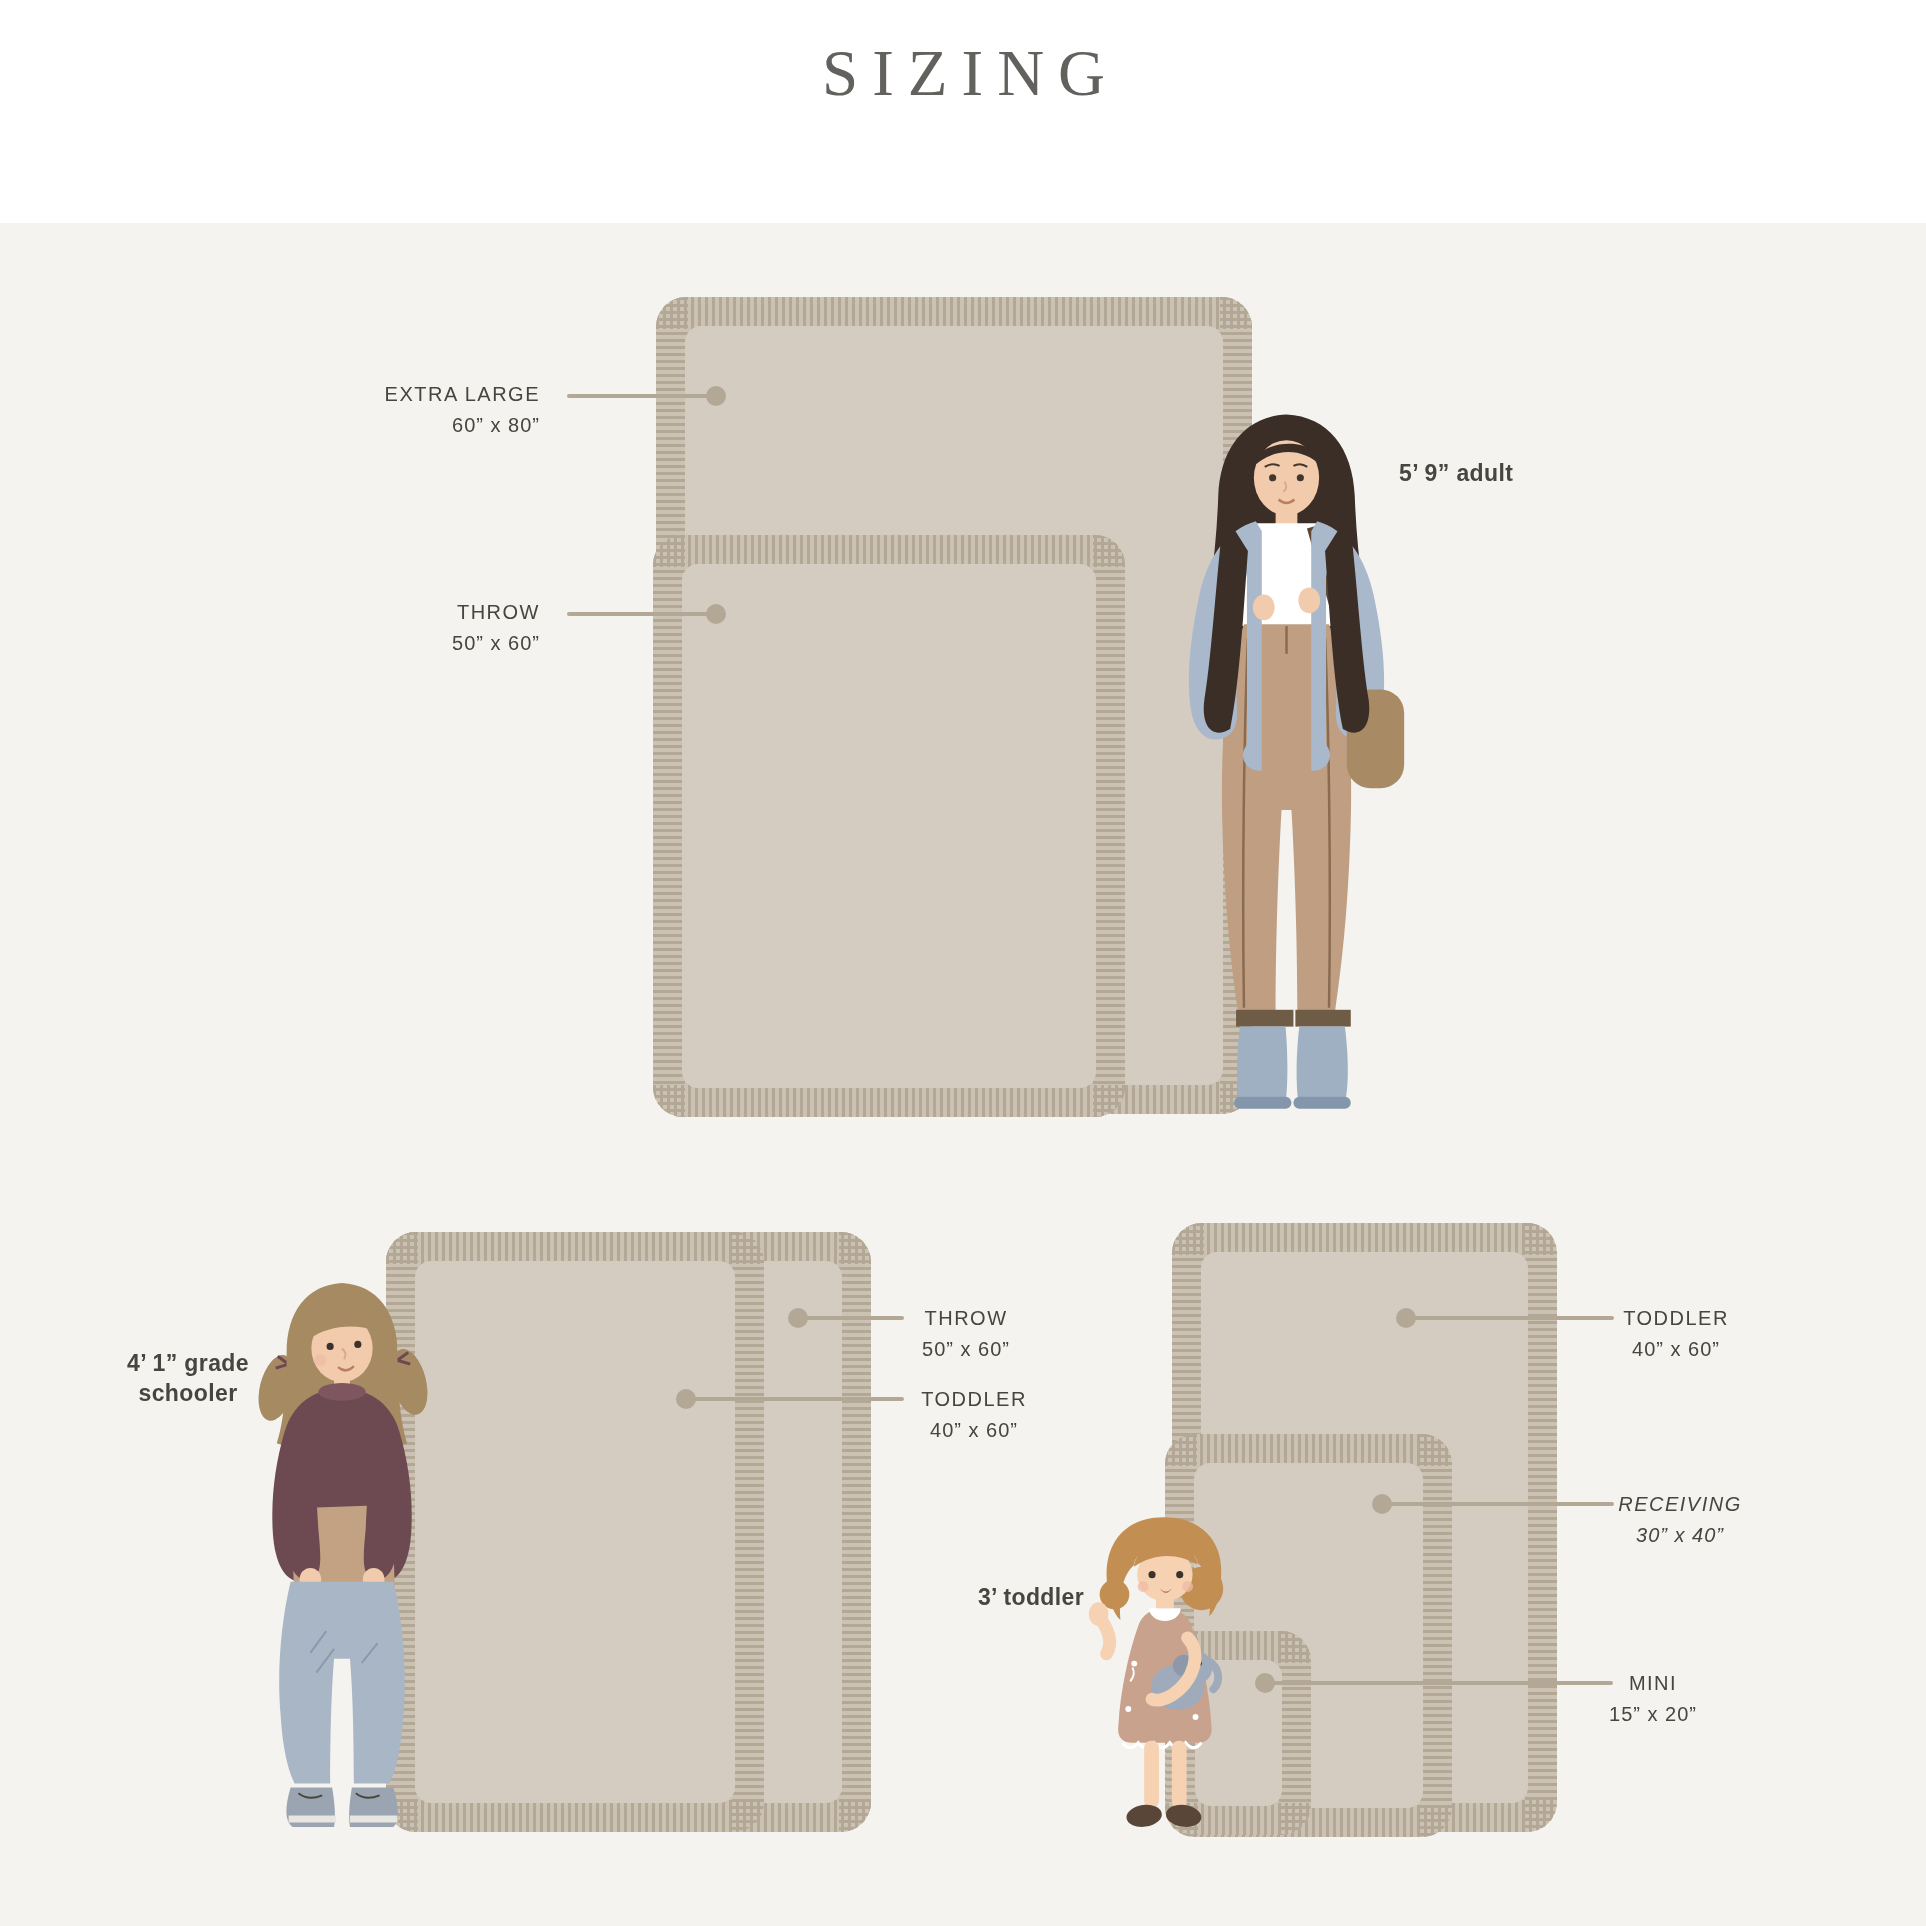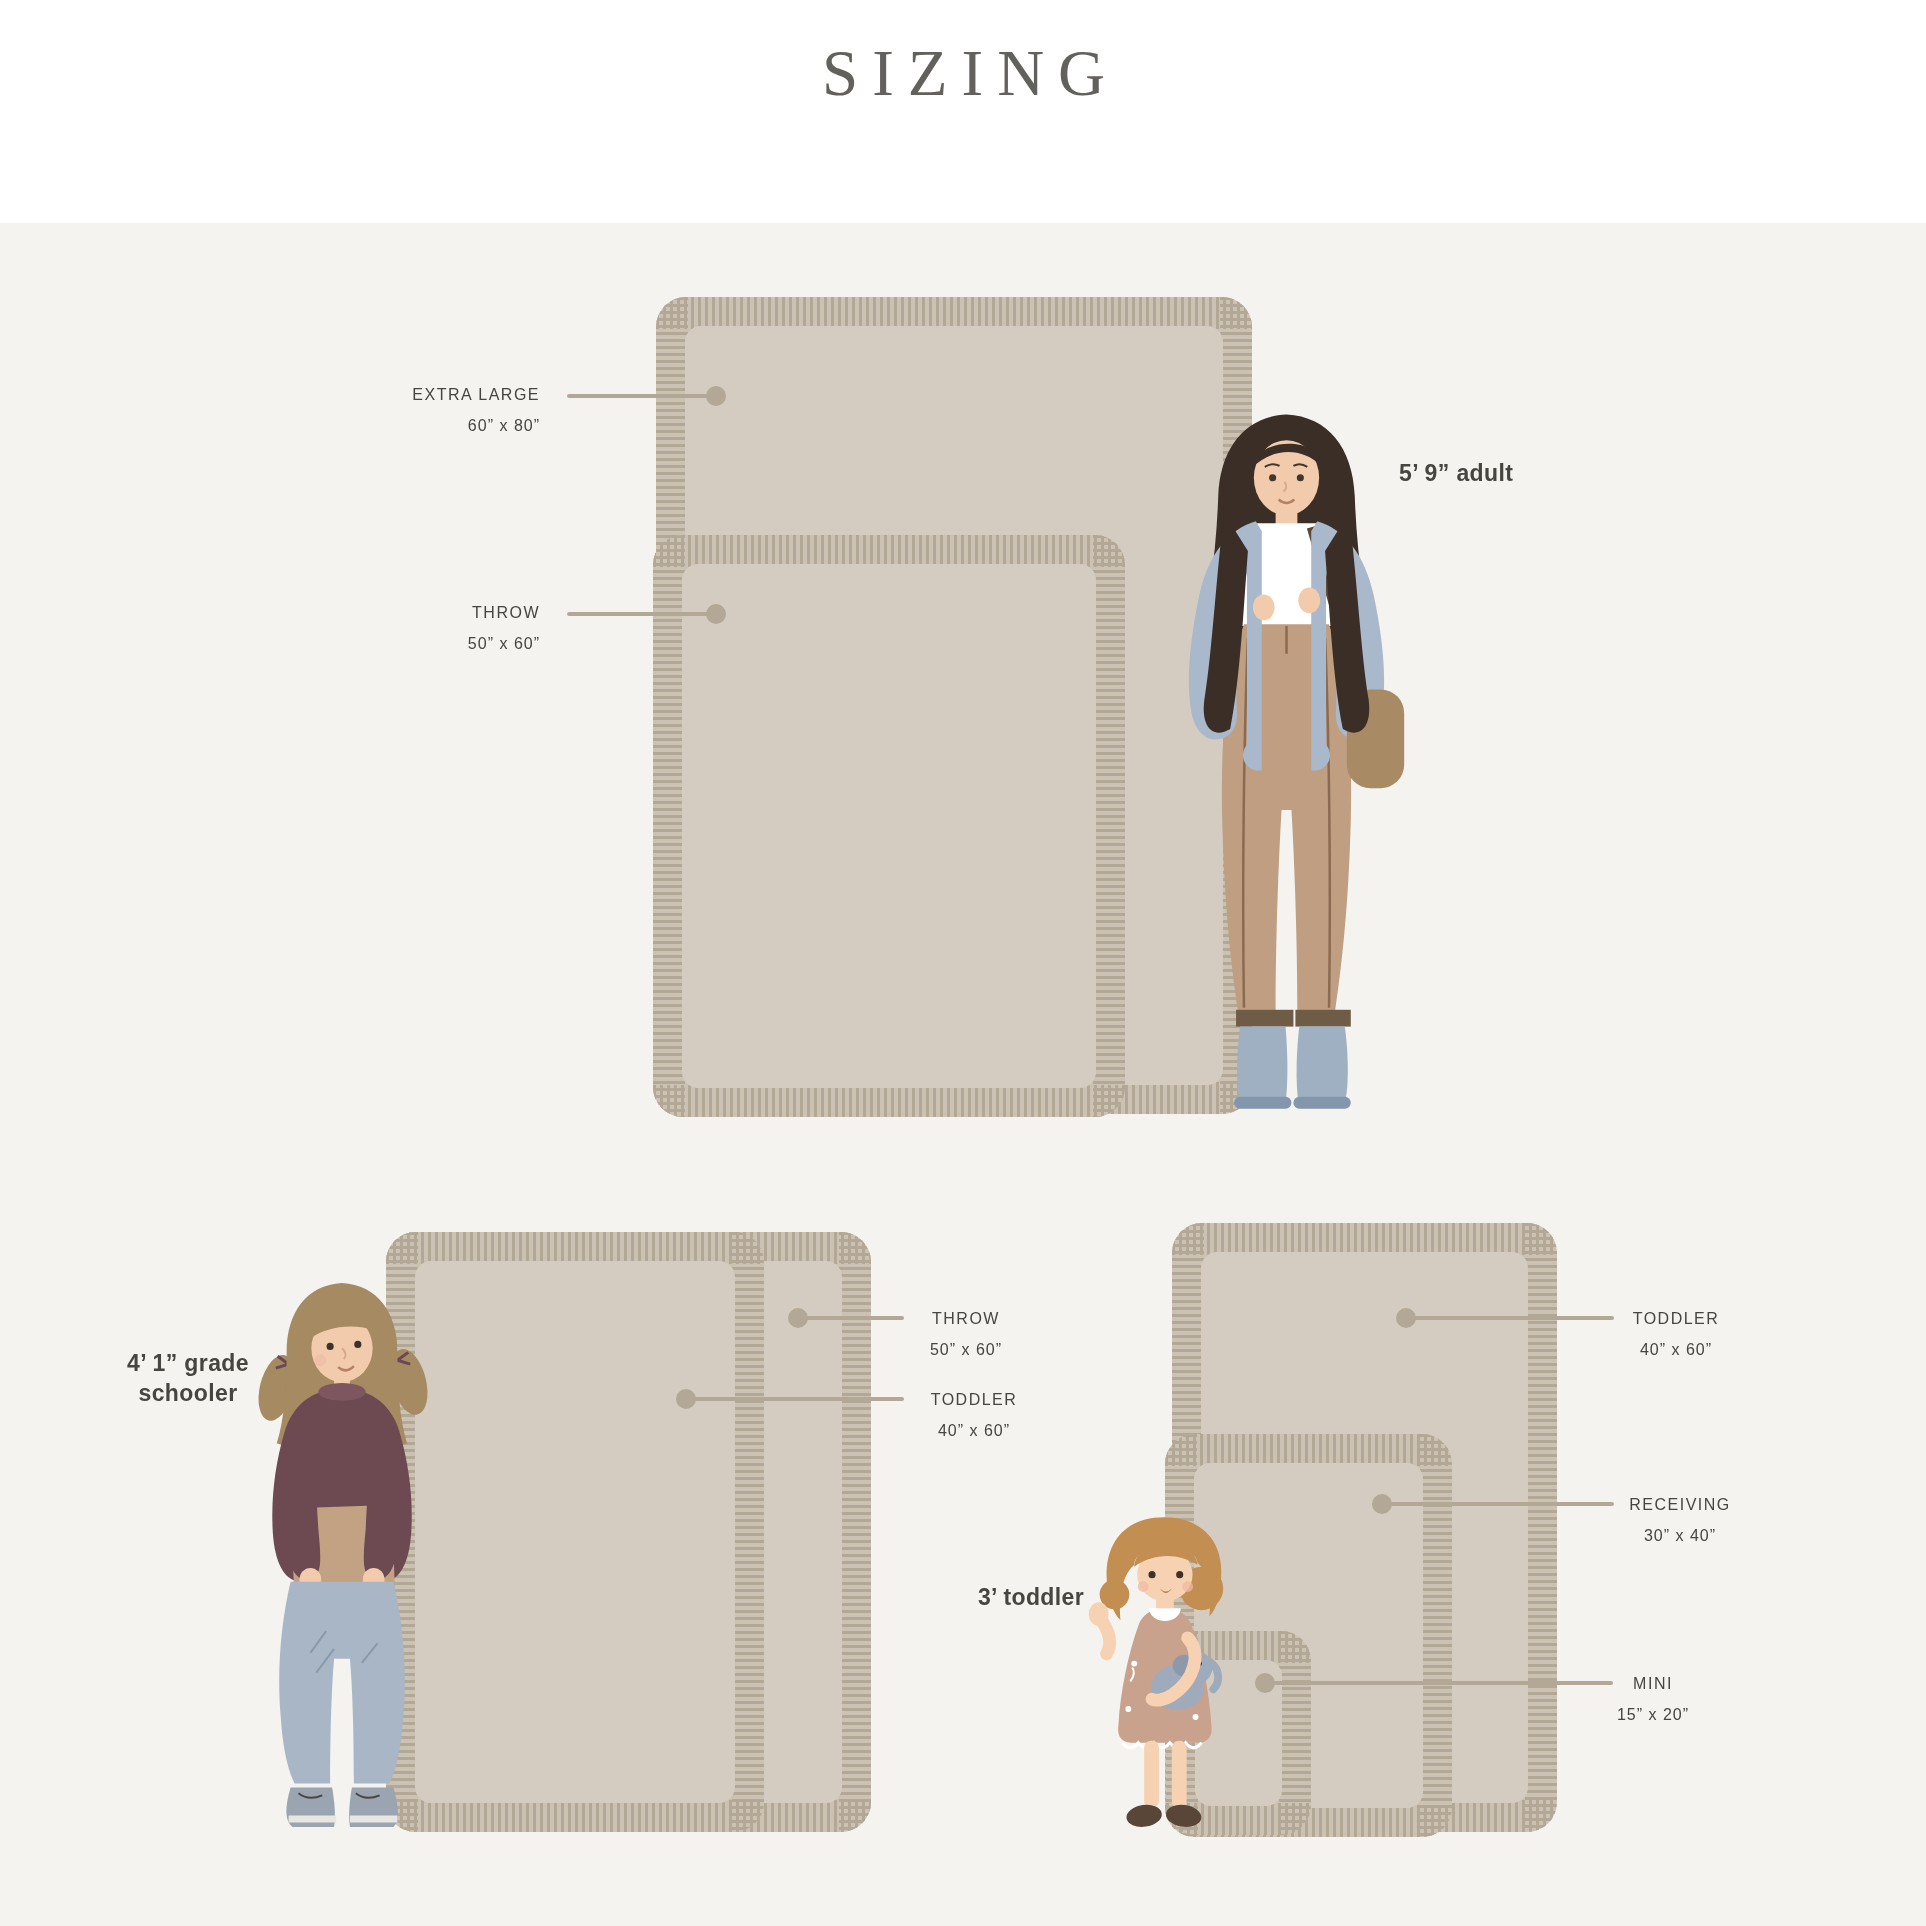--- a/index.html
+++ b/index.html
@@ -35,33 +35,33 @@
                width:20px;height:20px;border-radius:50%;background:#b3a896;}
   .dot-r{right:-10px}.dot-l{left:-10px}
   .l-xl{left:567px;top:394px;width:149px;}
   .l-throw{left:567px;top:612px;width:149px;}
   .l-bl-throw{left:798px;top:1316px;width:106px;}
   .l-bl-toddler{left:686px;top:1397px;width:218px;}
   .l-br-toddler{left:1406px;top:1316px;width:208px;}
   .l-br-receiving{left:1382px;top:1502px;width:232px;}
   .l-br-mini{left:1265px;top:1681px;width:348px;}
   
-  .size-label{position:absolute;color:#47453f;font-size:16px;line-height:31px;z-index:4;}
+  .size-label{position:absolute;color:#47453f;font-size:20px;line-height:31px;z-index:4;}
   .size-label .nm{letter-spacing:1.5px;}
   .size-label .sz{letter-spacing:1px;}
   .person-label{position:absolute;color:#47453f;font-size:23px;line-height:28px;
                 letter-spacing:0.4px;z-index:4;font-weight:bold;}
   .lab-xl{left:243px;width:297px;text-align:right;top:379px;}
   .lab-throw{left:243px;width:297px;text-align:right;top:597px;}
   .lab-adult{left:1399px;top:459px;}
   .lab-gs{left:84px;width:208px;text-align:center;top:1348px;line-height:30px;}
   .lab-bl-throw{left:867px;width:198px;text-align:center;top:1303px;}
   .lab-bl-toddler{left:875px;width:198px;text-align:center;top:1384px;}
   .lab-br-toddler{left:1577px;width:198px;text-align:center;top:1303px;}
-  .lab-br-receiving{left:1581px;width:198px;text-align:center;top:1489px;}
+  .lab-br-receiving{left:1581px;width:198px;text-align:center;top:1489px;font-style:italic;}
   .lab-br-mini{left:1554px;width:198px;text-align:center;top:1668px;}
   .lab-toddler-person{left:932px;width:198px;text-align:center;top:1583px;}
   
   .person{position:absolute;z-index:3;}
   .p-adult{left:1153px;top:404px;width:267px;height:730px;}
   .p-gs{left:255px;top:1277px;width:176px;height:560px;}
   .p-toddler{left:1069px;top:1513px;width:173px;height:321px;}
   .person svg{display:block;width:100%;height:100%;}
 </style>
 </head>

